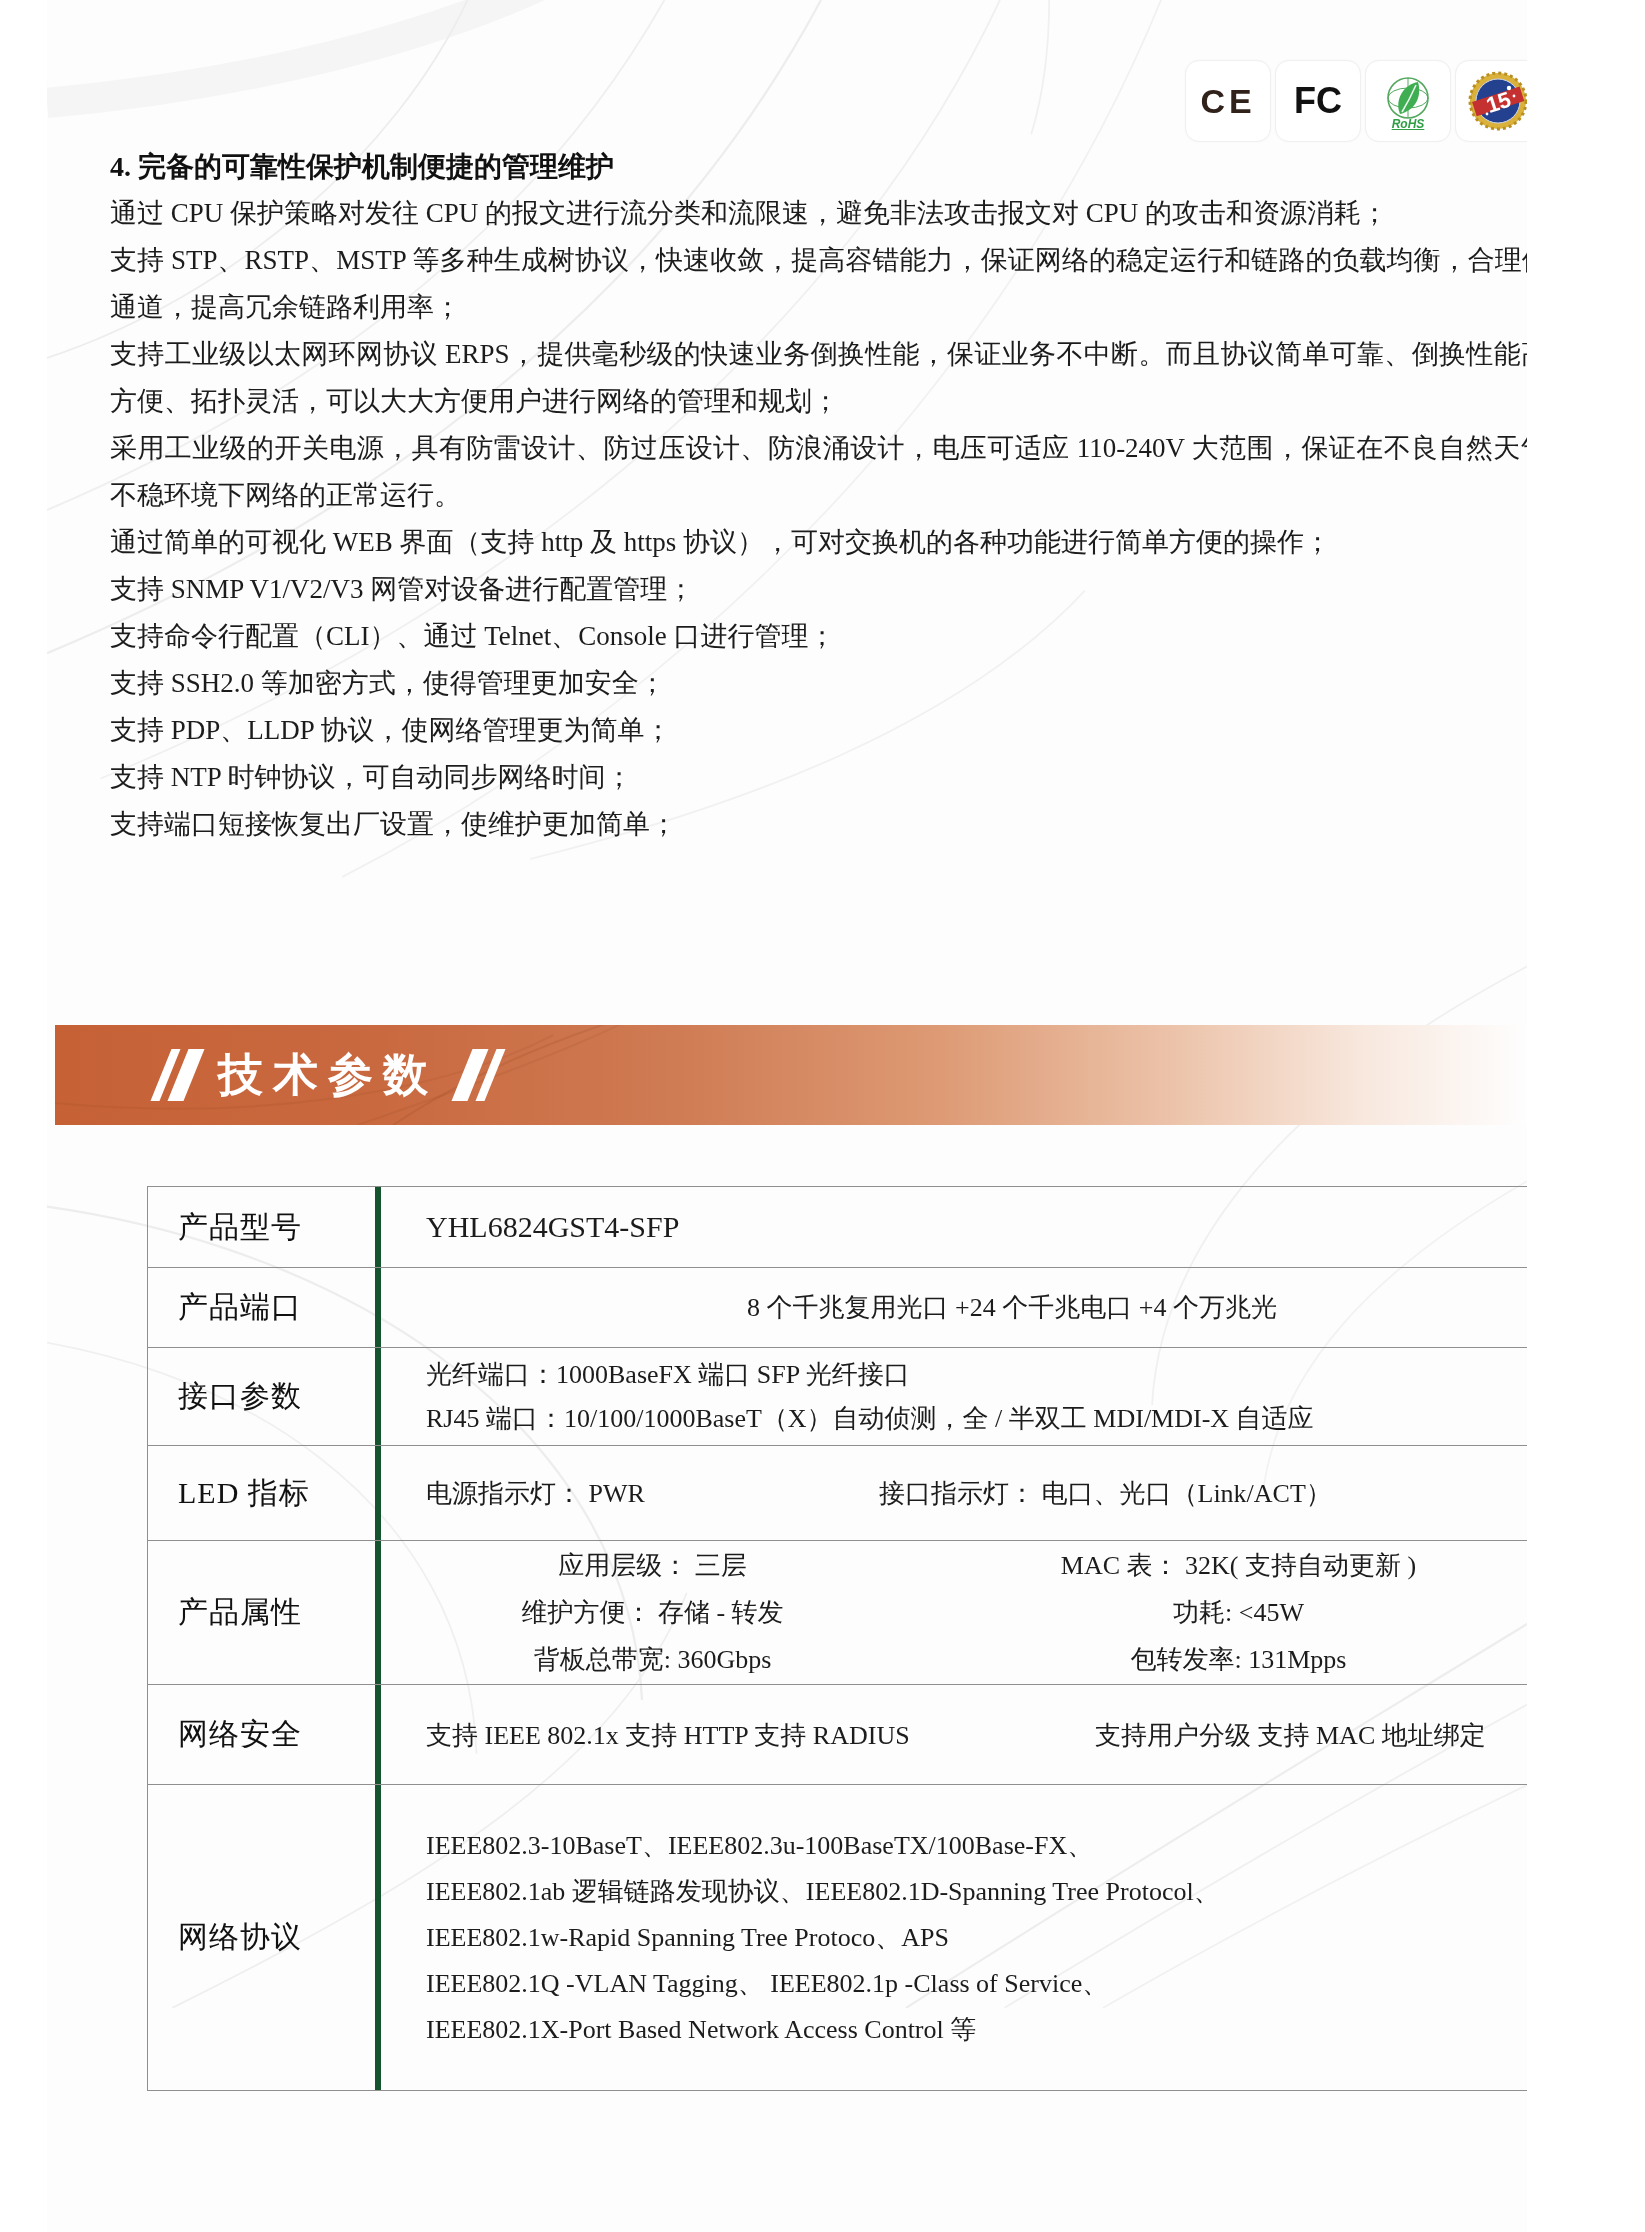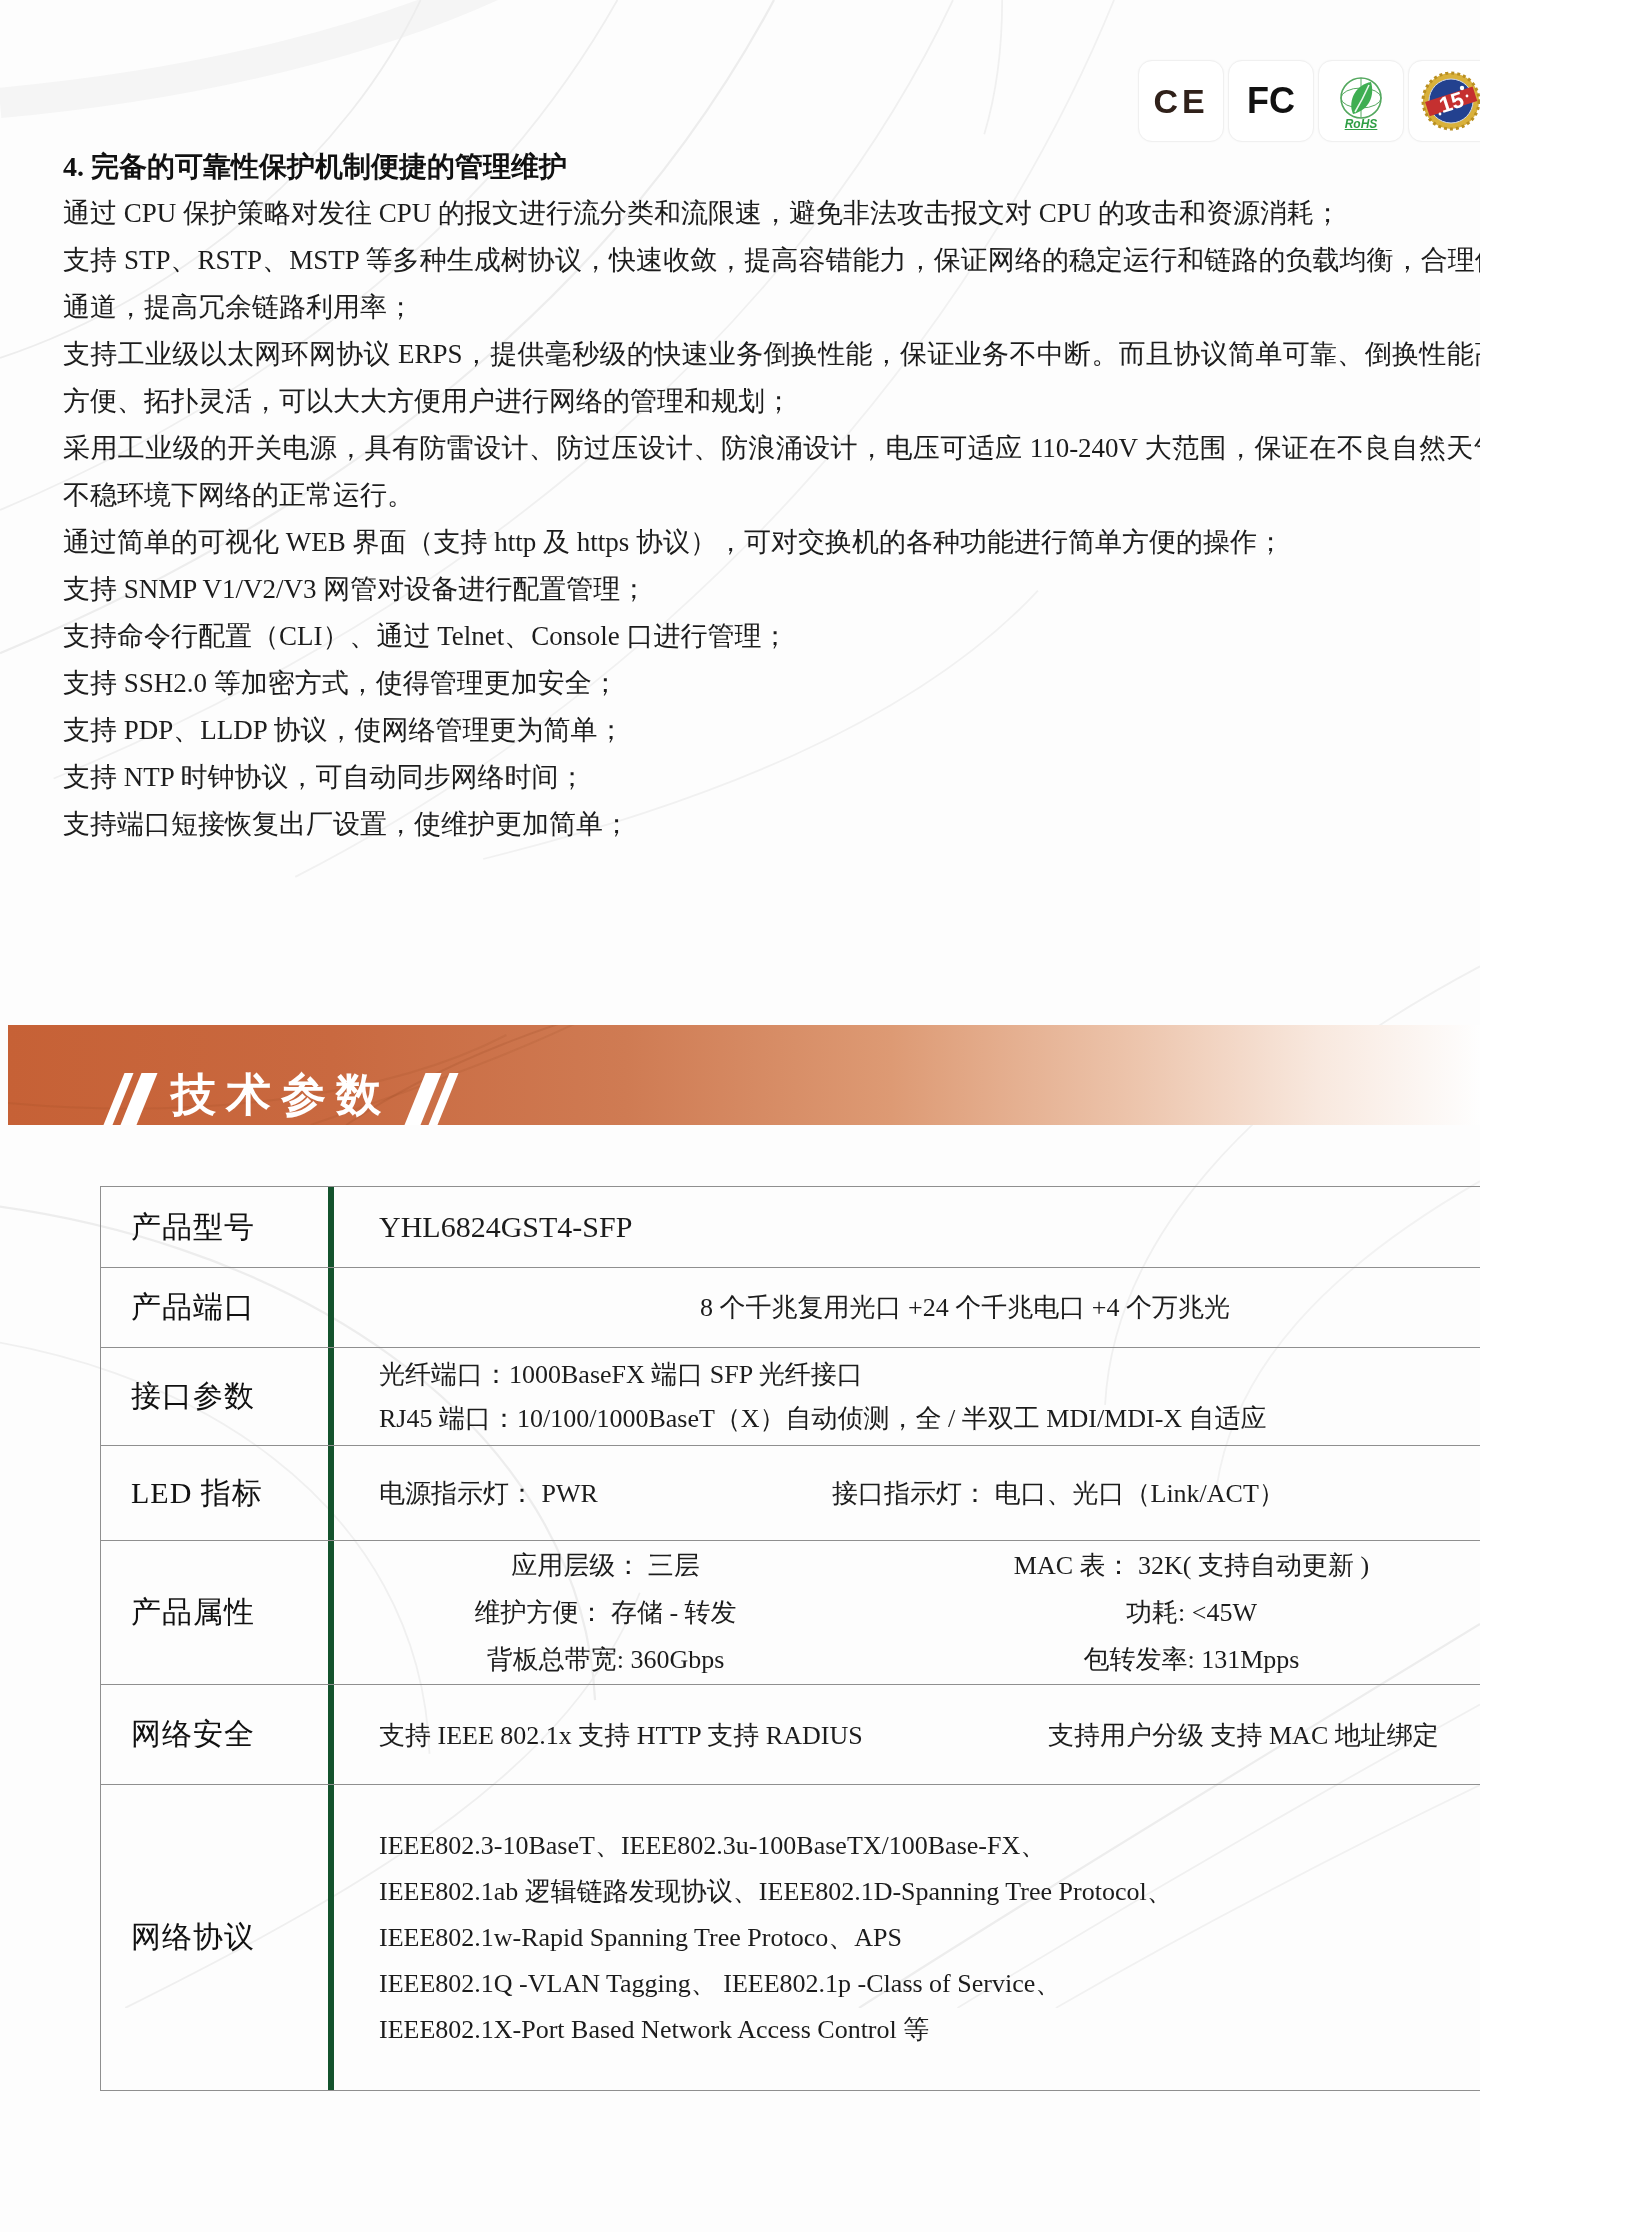--- a/index.html
+++ b/index.html
@@ -1,17 +1,17 @@
 <!DOCTYPE html>
 <html lang="zh"><head>
 <meta charset="utf-8">
 <style>
   html,body{margin:0;padding:0;background:#ffffff;}
   .page{position:relative;width:1480px;height:2233px;background:#fdfdfd;overflow:hidden;
-        font-family:"Liberation Serif","DejaVu Serif",serif;color:#1c1c1c;}
+        font-family:"Liberation Serif","DejaVu Serif",serif;color:#1c1c1c;margin-left:47px;}
   
   .bg-swirls{position:absolute;inset:0;z-index:0;pointer-events:none;}
   
   .certs{position:absolute;top:60px;left:1138px;display:flex;gap:4px;z-index:2;}
   .cert-card{width:84px;height:80px;background:#fff;border:1px solid #f0f0f0;border-radius:14px;
              box-shadow:0 0 2px rgba(0,0,0,0.04);display:flex;align-items:center;justify-content:center;overflow:hidden;}
   .ce-text{font-family:"Liberation Sans",sans-serif;font-weight:700;font-size:34px;color:#30211a;letter-spacing:4px;}
   .fcc-text{font-family:"Liberation Sans",sans-serif;font-weight:800;font-size:36px;color:#111;letter-spacing:0px;}
   .rohs-wrap{display:flex;flex-direction:column;align-items:center;line-height:1;}
   .rohs-label{font-family:"Liberation Sans",sans-serif;font-weight:700;font-style:italic;font-size:12px;color:#2e9e44;margin-top:-10px;text-decoration:underline;}
@@ -19,21 +19,21 @@
   .plaque .l1{width:46px;height:5px;background:#2d3f7c;}
   .plaque .l2{width:30px;height:5px;background:#b03030;}
   .plaque .l3{width:40px;height:3px;background:#b9a98a;}
   
   .content{position:absolute;top:143px;left:63px;width:1520px;z-index:2;}
   .sec-heading{font-weight:700;font-size:28px;line-height:47px;margin:0;color:#111;}
   .para{font-size:27px;line-height:47px;margin:0;text-align:justify;}
   
   .banner{position:absolute;top:1025px;left:8px;right:0;height:100px;z-index:1;
           background:linear-gradient(90deg,#c66136 0%,#c96940 22%,#cf7b53 42%,#dd9a74 60%,#ecc3aa 76%,#f8e8de 89%,#fefefe 100%);
-          display:flex;align-items:flex-end;padding-left:88px;box-sizing:border-box;}
+          display:flex;align-items:center;padding-left:88px;box-sizing:border-box;}
   .banner-swirl{position:absolute;inset:0;width:100%;height:100%;pointer-events:none;}
   .slash{display:inline-block;height:52px;background:#fff;transform:skewX(-22deg);}
   .slash.thin{width:9px;}
   .slash.thick{width:16px;}
   .slash-group{display:flex;gap:8px;margin:0 18px;position:relative;z-index:2;}
   .banner-title{font-family:"Liberation Sans","DejaVu Sans",sans-serif;font-weight:700;font-size:45px;
                 color:#ffffff;letter-spacing:10px;position:relative;z-index:2;margin:0 6px;}
   
   .spec-table{position:absolute;top:1186px;left:100px;width:1452px;z-index:2;
               border:1px solid #8f8f8f;box-sizing:border-box;background:transparent;}

